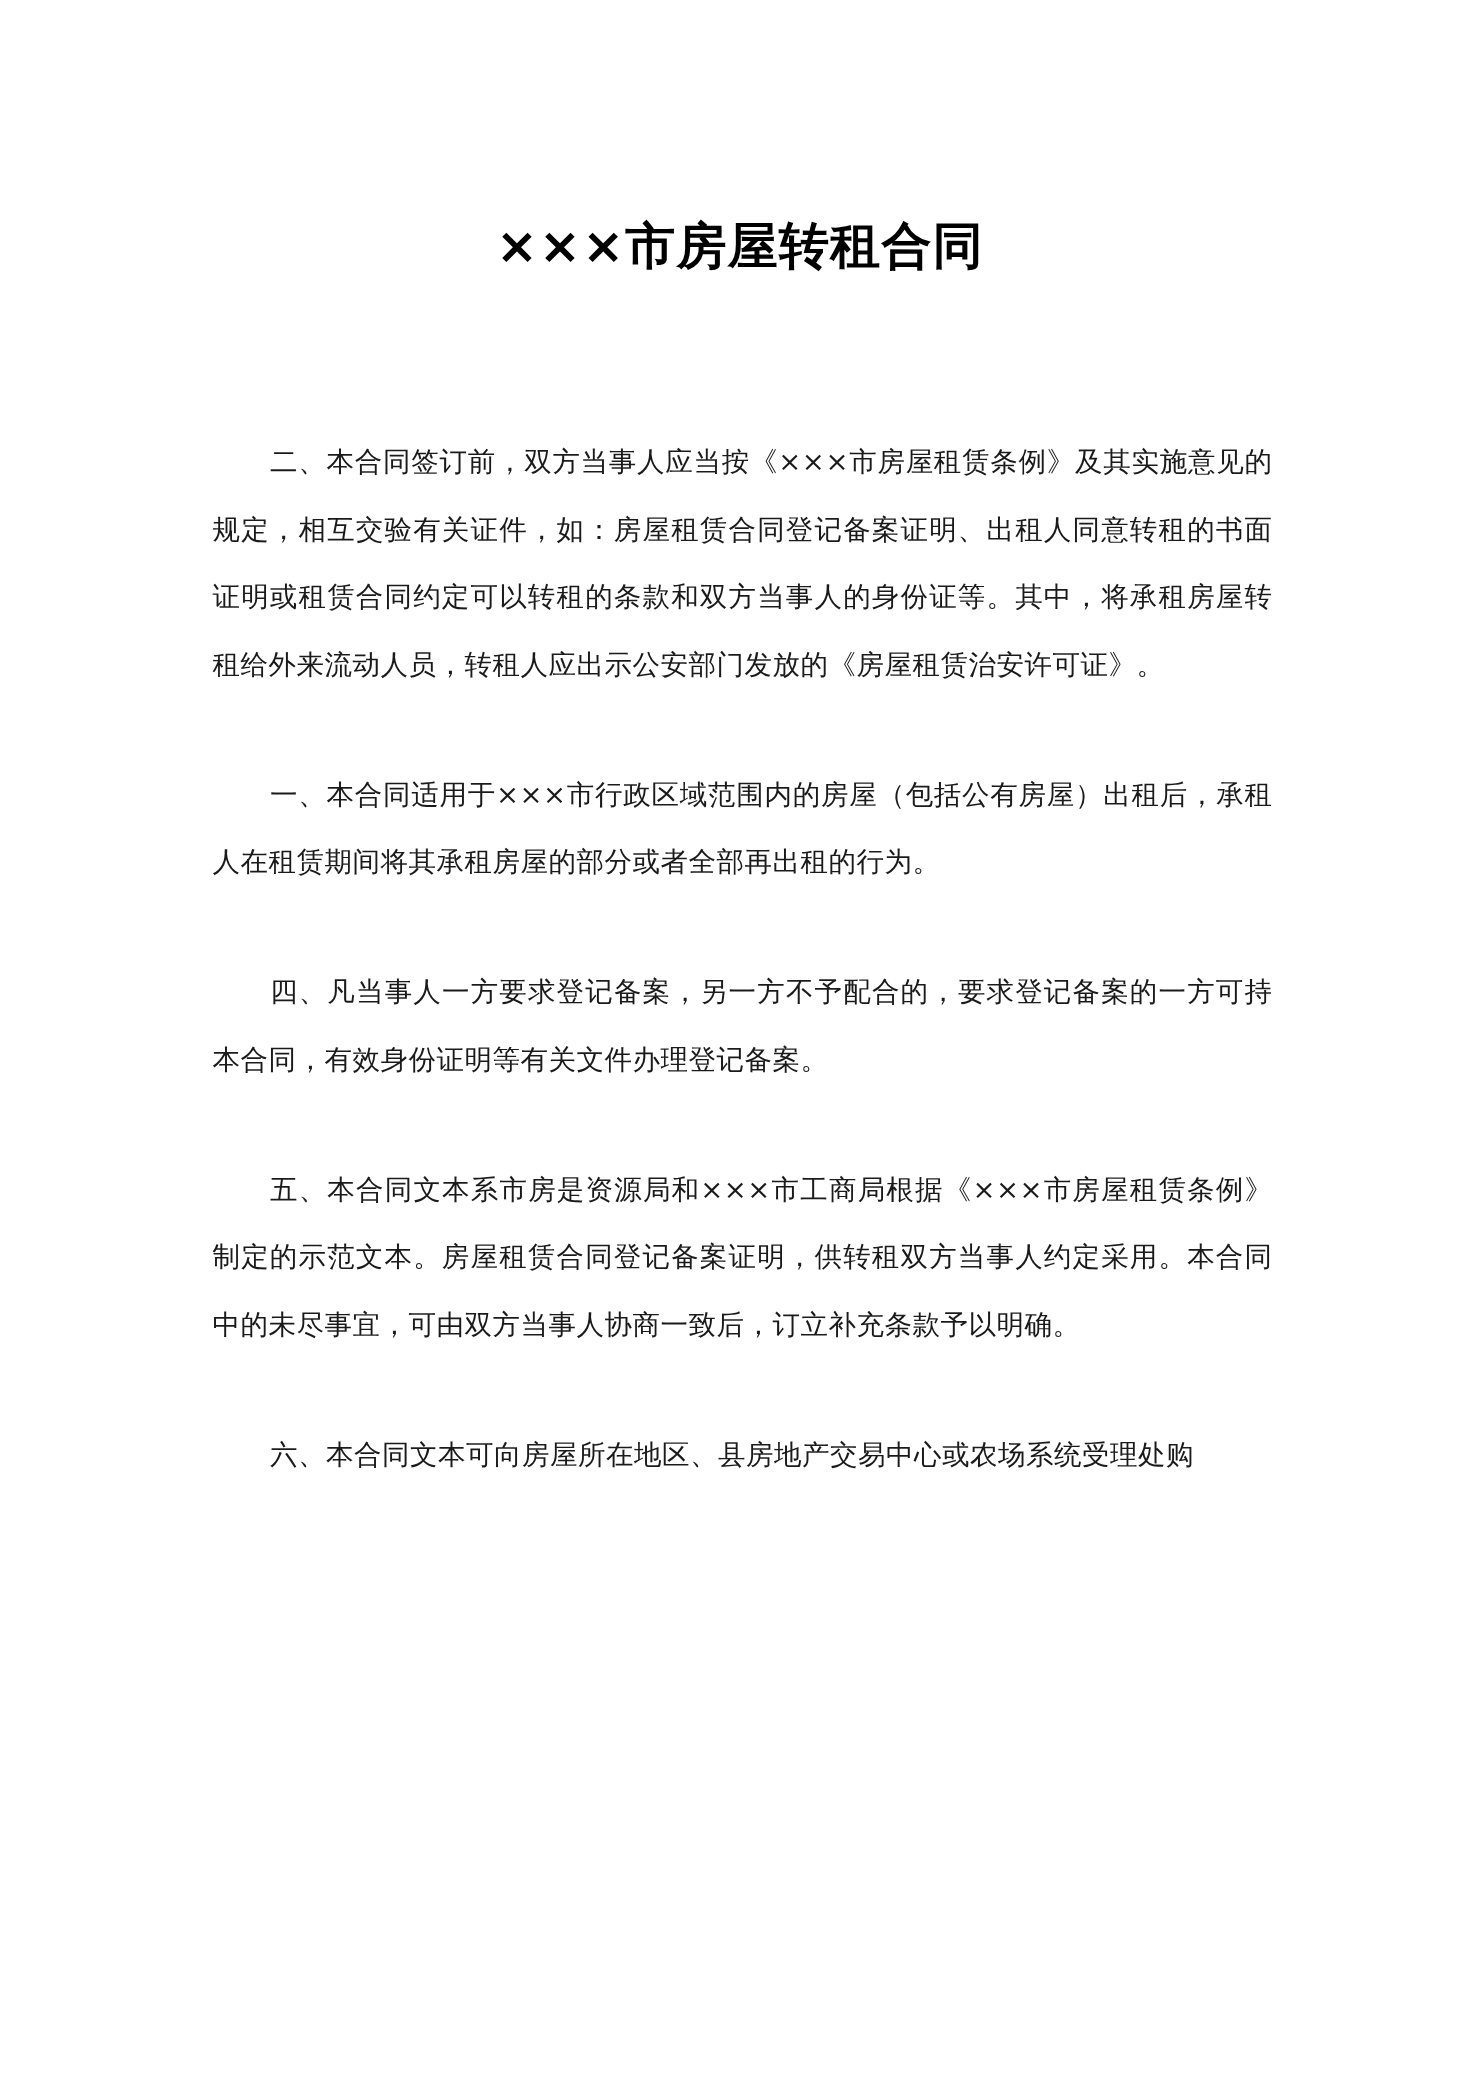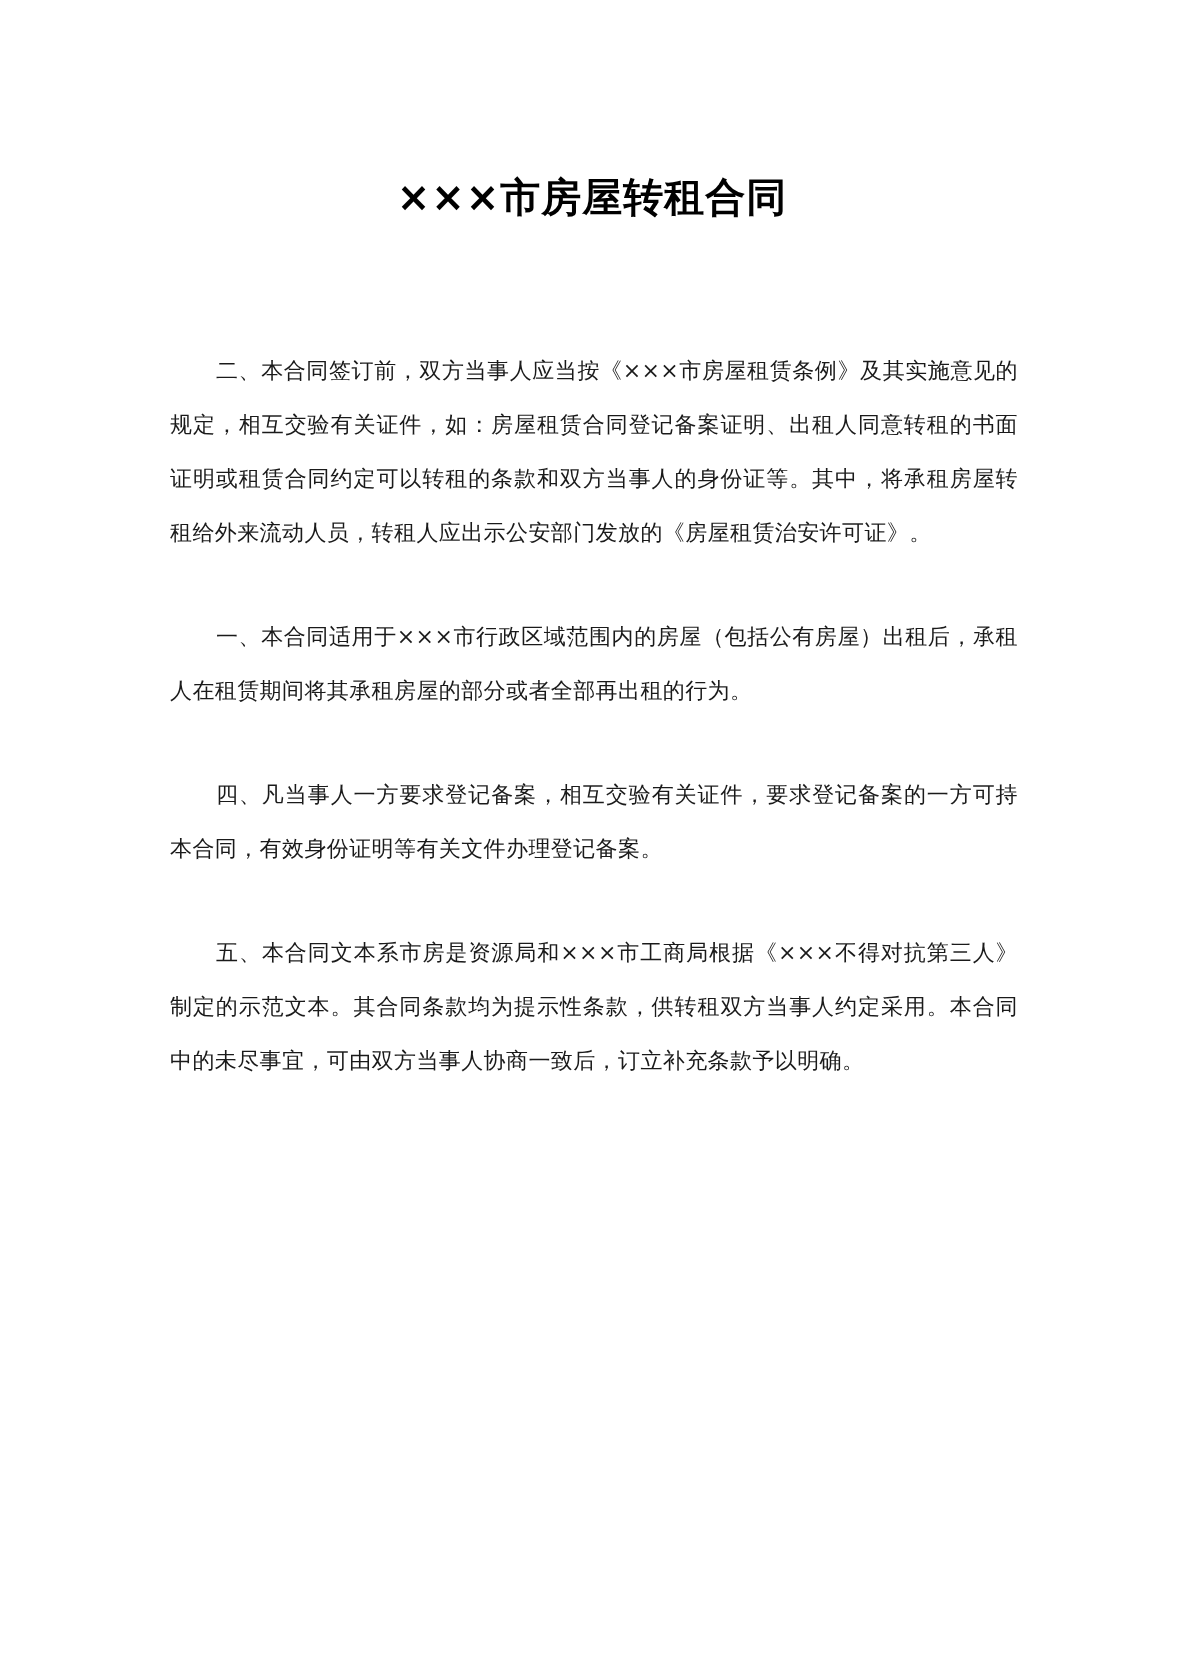--- a/index.html
+++ b/index.html
@@ -58,16 +58,17 @@
   </style>
 </head>
 <body>
 
 <div class="page">
   <h1 class="title">×××市房屋转租合同</h1>
 
   <div class="body">
     <p class="para">二、本合同签订前，双方当事人应当按《×××市房屋租赁条例》及其实施意见的规定，相互交验有关证件，如：房屋租赁合同登记备案证明、出租人同意转租的书面证明或租赁合同约定可以转租的条款和双方当事人的身份证等。其中，将承租房屋转租给外来流动人员，转租人应出示公安部门发放的《房屋租赁治安许可证》。</p>
     <p class="para">一、本合同适用于×××市行政区域范围内的房屋（包括公有房屋）出租后，承租人在租赁期间将其承租房屋的部分或者全部再出租的行为。</p>
-    <p class="para">四、凡当事人一方要求登记备案，相互交验有关证件，要求登记备案的一方可持本合同，有效身份证明等有关文件办理登记备案。</p>
-    <p class="para">五、本合同文本系市房是资源局和×××市工商局根据《×××不得对抗第三人》制定的示范文本。其合同条款均为提示性条款，供转租双方当事人约定采用。本合同中的未尽事宜，可由双方当事人协商一致后，订立补充条款予以明确。</p>
+    <p class="para">四、凡当事人一方要求登记备案，另一方不予配合的，要求登记备案的一方可持本合同，有效身份证明等有关文件办理登记备案。</p>
+    <p class="para">五、本合同文本系市房是资源局和×××市工商局根据《×××市房屋租赁条例》制定的示范文本。房屋租赁合同登记备案证明，供转租双方当事人约定采用。本合同中的未尽事宜，可由双方当事人协商一致后，订立补充条款予以明确。</p>
+    <p class="para">六、本合同文本可向房屋所在地区、县房地产交易中心或农场系统受理处购</p>
   </div>
 </div>
 
 </body></html>

